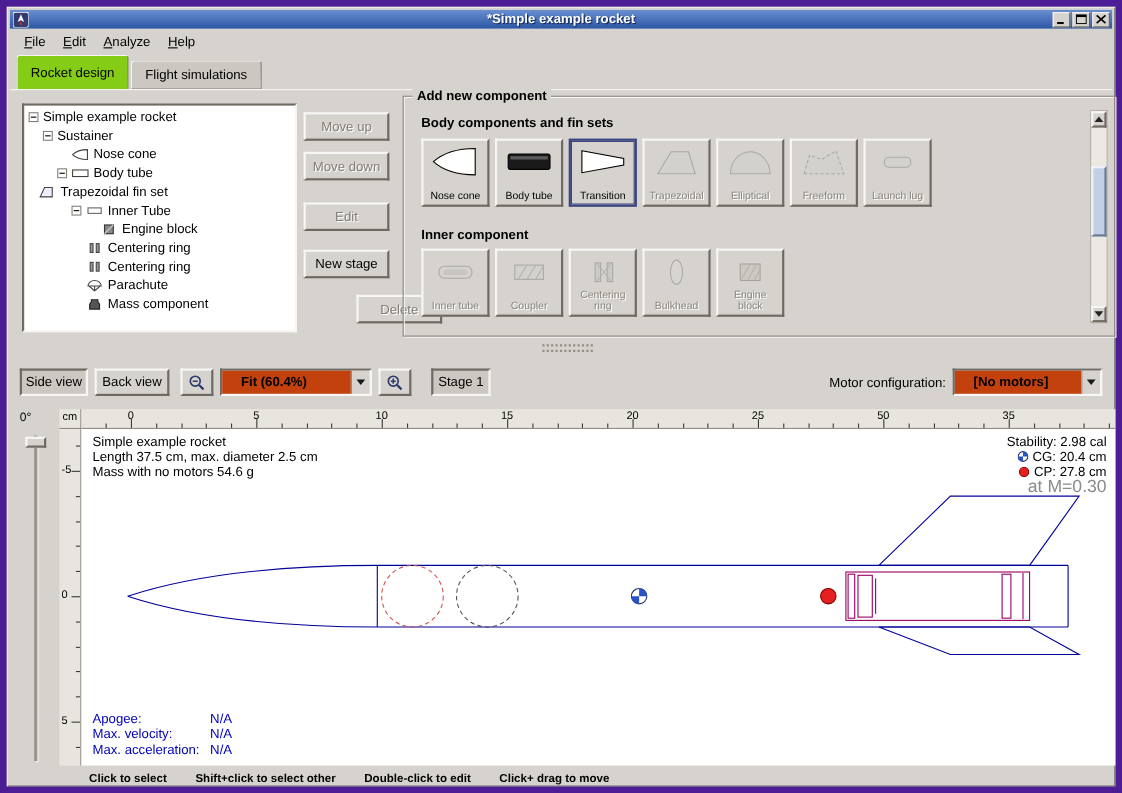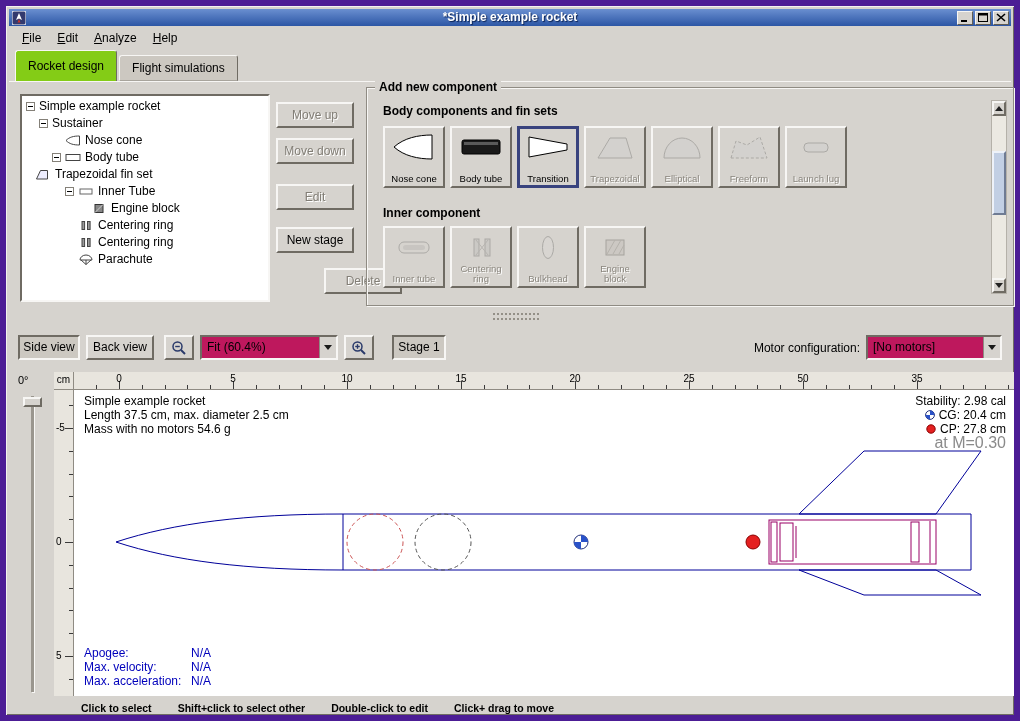--- a/index.html
+++ b/index.html
@@ -89,21 +89,21 @@
               border:2px solid; border-color:#eef2f9 #6f7b93 #6f7b93 #eef2f9; }
 
   
   .splitter-grip { position:absolute; top:307px; left:487px; width:46px; height:7px;
                    border-top:2px dotted #938f87; border-bottom:2px dotted #938f87; }
 
   
   .tbtn { position:absolute; top:329px; height:25px; text-align:center; line-height:20px; }
   .icon-btn { position:absolute; top:329px; height:25px; display:flex; align-items:center; justify-content:center; }
   .combo { position:absolute; top:329px; height:25px; display:flex; }
-  .combo-text { flex:1; background:#be185d; line-height:21px; padding-left:5px; overflow:hidden; white-space:nowrap; }
+  .combo-text { flex:1; background:#c2410c; line-height:21px; padding-left:17px; overflow:hidden; white-space:nowrap;font-weight:bold; }
   .combo-btn { width:17px; background:#d6d3ce; border-left:1px solid #8f8b83;
                display:flex; align-items:center; justify-content:center; }
   .combo-btn::after { content:''; border:4px solid transparent; border-top:5px solid #1a1a1a; margin-top:4px; }
   .motor-label { position:absolute; top:335px; right:154px; }
 
   
   .rot-label { position:absolute; left:12px; top:368px; font-size:11px; }
   .slider-track { position:absolute; left:25px; top:390px; width:3px; height:296px;
                   background:#9a968e; box-shadow:1px 1px 0 #f7f6f4; }
   .slider-handle { position:absolute; left:17px; top:391px; width:19px; height:10px; }
@@ -270,20 +270,29 @@
       <div class="tree-row" style="padding-left: 43px;">
         <span class="expander-spacer"></span>
         <span class="tree-icon">
           <svg viewBox="0 0 16 11">
             <path d="M2 6 A6 5 0 0 1 14 6 Z" fill="#fff" stroke="#444"></path>
             <path d="M3 6 L8 10.5 L13 6 M8 6 L8 10.5" stroke="#444" fill="none"></path>
           </svg>
         </span>
         <span class="tree-label">Parachute</span>
       </div>
+      <div class="tree-row" style="padding-left: 43px;">
+        <span class="expander-spacer"></span>
+        <span class="tree-icon">
+          <svg viewBox="0 0 16 11">
+            <path d="M5 1.5 h6 v2 l1.5 2 v4.5 h-9 v-4.5 l1.5 -2 Z" fill="#555" stroke="#222"></path>
+          </svg>
+        </span>
+        <span class="tree-label">Mass component</span>
+      </div>
     </div>
 
   <div id="action-col">
       <div class="action-btn raised disabled" style="top: 96px;">Move up</div>
       <div class="action-btn raised disabled" style="top: 132px;">Move down</div>
       <div class="action-btn raised disabled" style="top: 178px;">Edit</div>
       <div class="action-btn raised" style="top: 221px;">New stage</div>
       <div class="action-btn raised disabled" style="top: 262px; margin-left: 48px;">Delete</div>
     </div>
 
@@ -352,20 +361,29 @@
     <span class="section-label" style="top:118px;">Inner component</span>
     <div class="comp-row" style="top:138px;">
         <div class="comp-btn raised disabled">
           <span class="comp-icon">
             <svg viewBox="0 0 44 30">
               <rect x="7" y="10" width="30" height="11" rx="5" fill="none" stroke="#83807a"></rect>
               <rect x="11" y="13" width="22" height="5" rx="2.5" fill="#bdb9b0"></rect>
             </svg>
           </span>
           <span class="comp-label">Inner tube</span>
+        </div>
+        <div class="comp-btn raised disabled">
+          <span class="comp-icon">
+            <svg viewBox="0 0 44 30">
+              <rect x="9" y="9" width="26" height="13" fill="#d4d1c9" stroke="#83807a"></rect>
+              <path d="M12 22 L20 9 M20 22 L28 9 M28 22 L35 10" stroke="#9a968e"></path>
+            </svg>
+          </span>
+          <span class="comp-label">Coupler</span>
         </div>
         <div class="comp-btn raised disabled">
           <span class="comp-icon">
             <svg viewBox="0 0 44 30">
               <rect x="15" y="7" width="5" height="17" fill="#c4c0b8" stroke="#83807a"></rect>
               <rect x="26" y="7" width="5" height="17" fill="#c4c0b8" stroke="#83807a"></rect>
               <path d="M17 8 L29 23 M17 23 L29 8" stroke="#9a968e"></path>
             </svg>
           </span>
           <span class="comp-label">Centering ring</span>

